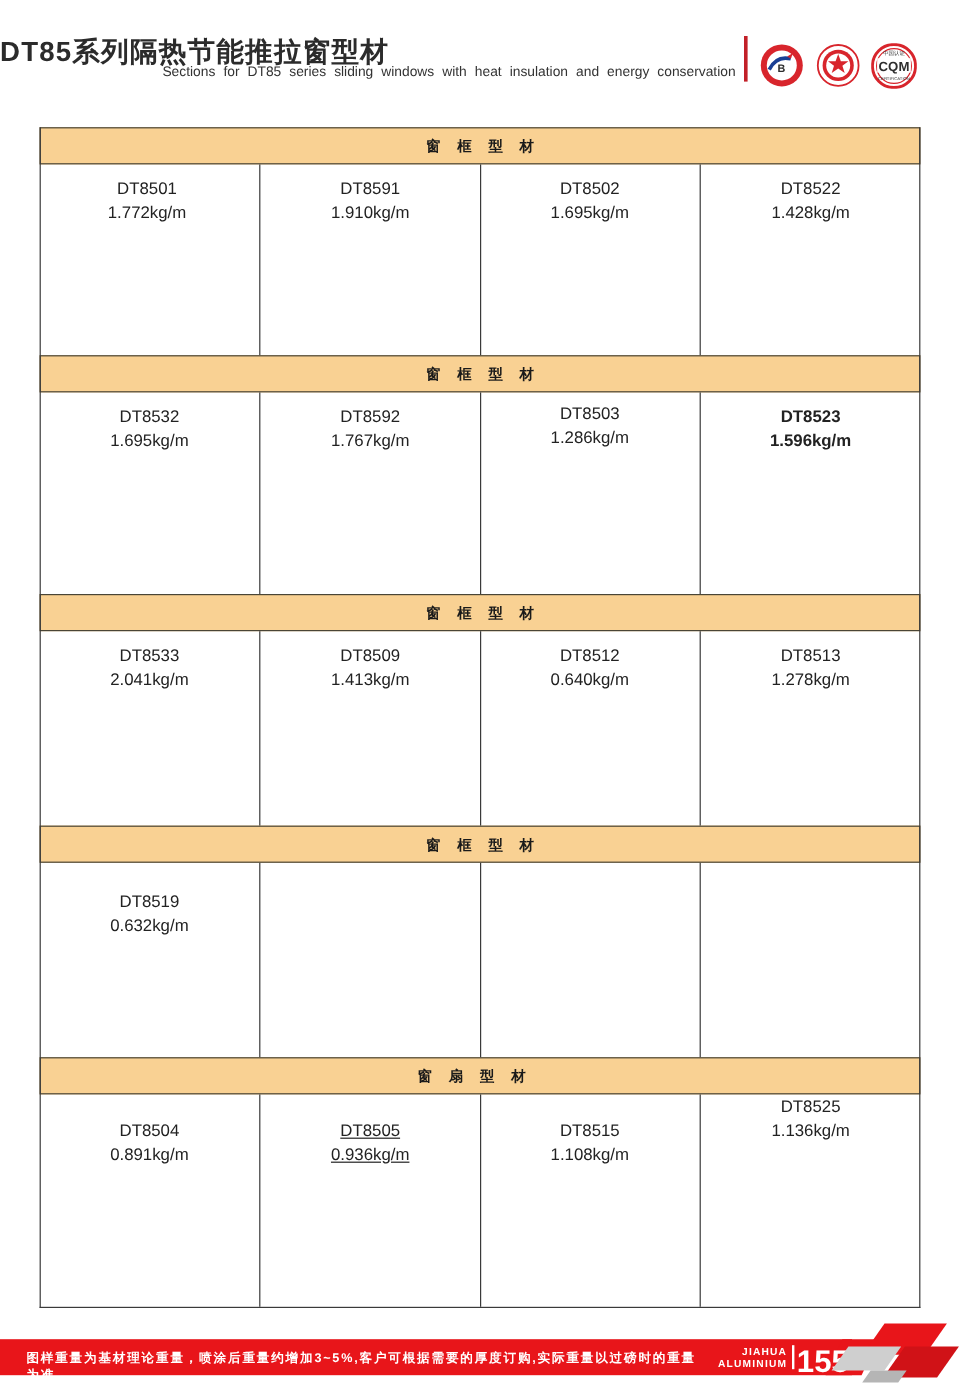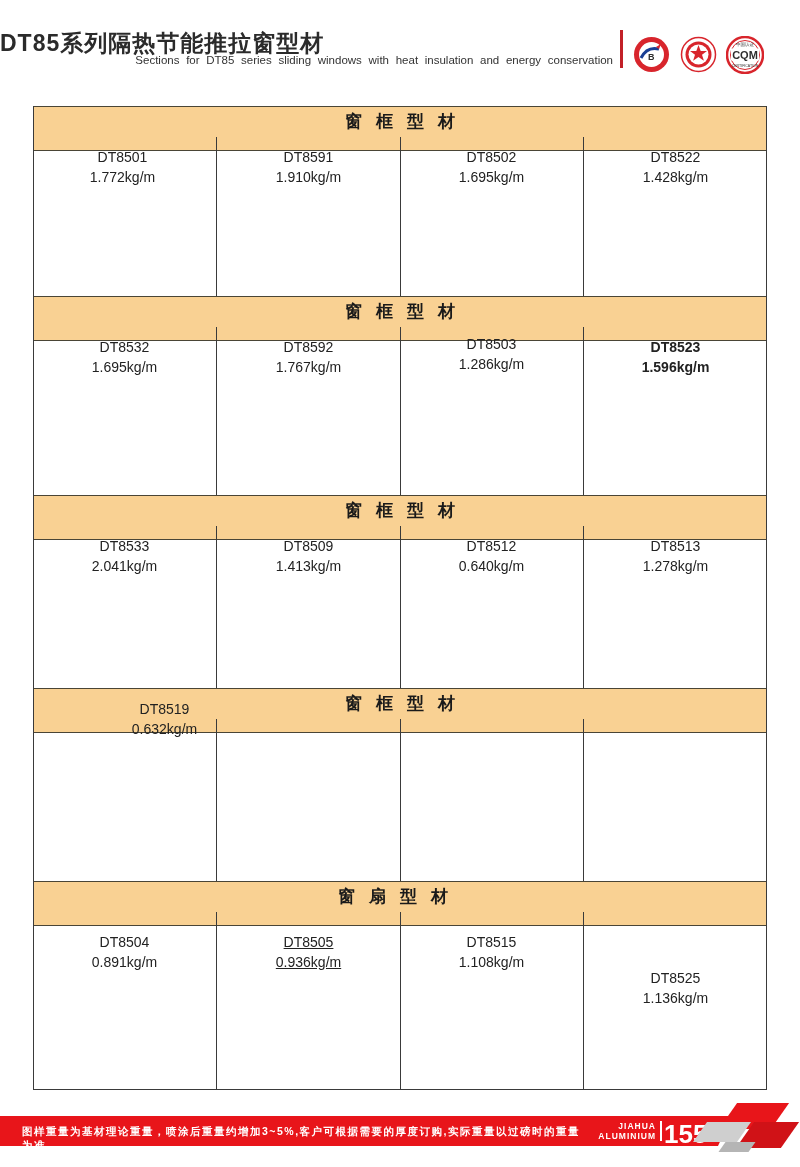--- a/index.html
+++ b/index.html
@@ -1,18 +1,18 @@
 <!DOCTYPE html>
 <html><head>
 <meta charset="utf-8">
 <style>
   html,body{margin:0;padding:0;}
   body{width:800px;height:1167px;background:#fff;font-family:"Liberation Sans",sans-serif;position:relative;overflow:hidden;}
   .abs{position:absolute;}
-  .band{position:absolute;left:33px;width:734px;height:45px;background:#F9D193;border:1px solid #4a4536;box-sizing:border-box;text-align:center;font-weight:bold;font-size:17px;color:#1a1a1a;letter-spacing:14px;line-height:30px;}
+  .band{position:absolute;left:33px;width:734px;height:31px;background:#F9D193;border:1px solid #4a4536;box-sizing:border-box;text-align:center;font-weight:bold;font-size:12px;color:#1a1a1a;letter-spacing:14px;line-height:30px;}
   .cellline{position:absolute;background:#3a3a3a;}
   .ct{position:absolute;width:183px;text-align:center;font-size:14px;color:#222;line-height:20px;}
   svg text{font-family:"Liberation Sans",sans-serif;fill:#2e2e2e;}
 </style>
 </head>
 <body>
 
 <div class="abs" style="left:0;top:28px;width:613px;text-align:left;font-size:23px;font-weight:bold;color:#2b2b2b;letter-spacing:1px;">DT85系列隔热节能推拉窗型材</div>
 
 <div class="abs" style="left:0;top:54px;width:613px;text-align:right;font-size:11.5px;color:#333;word-spacing:3.5px;">Sections for DT85 series sliding windows with heat insulation and energy conservation</div>
@@ -87,26 +87,26 @@
 <div class="ct" style="left:33px;top:337px;">DT8532<br>1.695kg/m</div>
 <div class="ct" style="left:217px;top:337px;">DT8592<br>1.767kg/m</div>
 <div class="ct" style="left:400px;top:334px;">DT8503<br>1.286kg/m</div>
 <div class="ct" style="left:584px;top:337px;font-weight:bold;">DT8523<br>1.596kg/m</div>
 
 <div class="ct" style="left:33px;top:536px;">DT8533<br>2.041kg/m</div>
 <div class="ct" style="left:217px;top:536px;">DT8509<br>1.413kg/m</div>
 <div class="ct" style="left:400px;top:536px;">DT8512<br>0.640kg/m</div>
 <div class="ct" style="left:584px;top:536px;">DT8513<br>1.278kg/m</div>
 
-<div class="ct" style="left:33px;top:699px;padding-left:40px;">DT8519<br>0.632kg/m</div>
+<div class="ct" style="left:33px;top:741px;">DT8519<br>0.632kg/m</div>
 
 <div class="ct" style="left:33px;top:932px;">DT8504<br>0.891kg/m</div>
 <div class="ct" style="left:217px;top:932px;text-decoration:underline;">DT8505<br>0.936kg/m</div>
 <div class="ct" style="left:400px;top:932px;">DT8515<br>1.108kg/m</div>
-<div class="ct" style="left:584px;top:968px;">DT8525<br>1.136kg/m</div>
+<div class="ct" style="left:584px;top:912px;">DT8525<br>1.136kg/m</div>
 
 <div class="abs" style="left:0;top:1116px;width:710px;height:30px;background:#E8151A;"></div>
 
 <div class="abs" style="left:695px;top:1116px;width:30px;height:30px;background:#E8151A;transform:skewX(-25deg);"></div>
 
 <div class="abs" style="left:22px;top:1125px;width:560px;font-size:10.5px;color:#fff;font-weight:bold;letter-spacing:1.5px;">图样重量为基材理论重量，喷涂后重量约增加3~5%,客户可根据需要的厚度订购,实际重量以过磅时的重量为准。</div>
 
 <div class="abs" style="left:560px;top:1121px;width:96px;text-align:right;font-size:8.5px;color:#fff;font-weight:bold;letter-spacing:1px;line-height:10px;">JIAHUA<br>ALUMINIUM</div>
 
 <div class="abs" style="left:660px;top:1121px;width:1.5px;height:20px;background:#fff;"></div>

